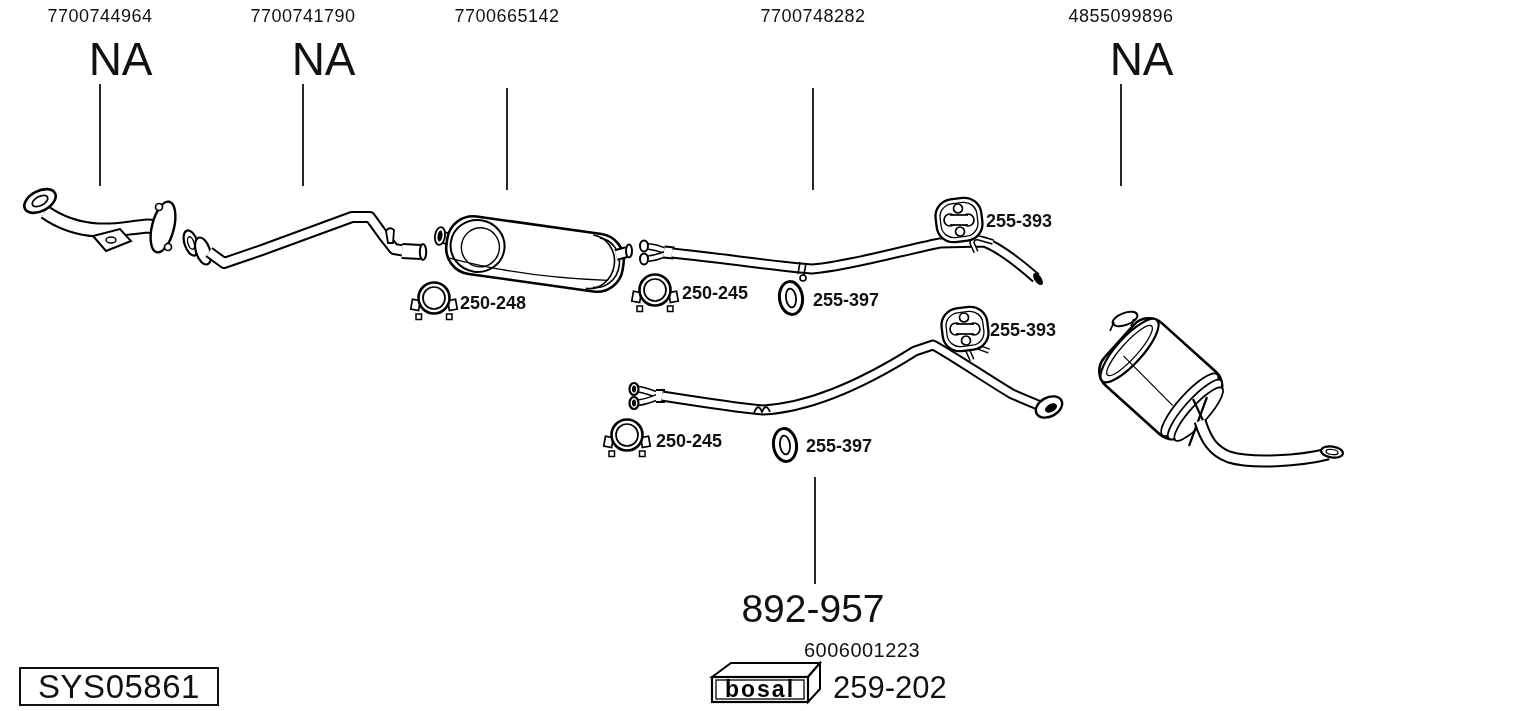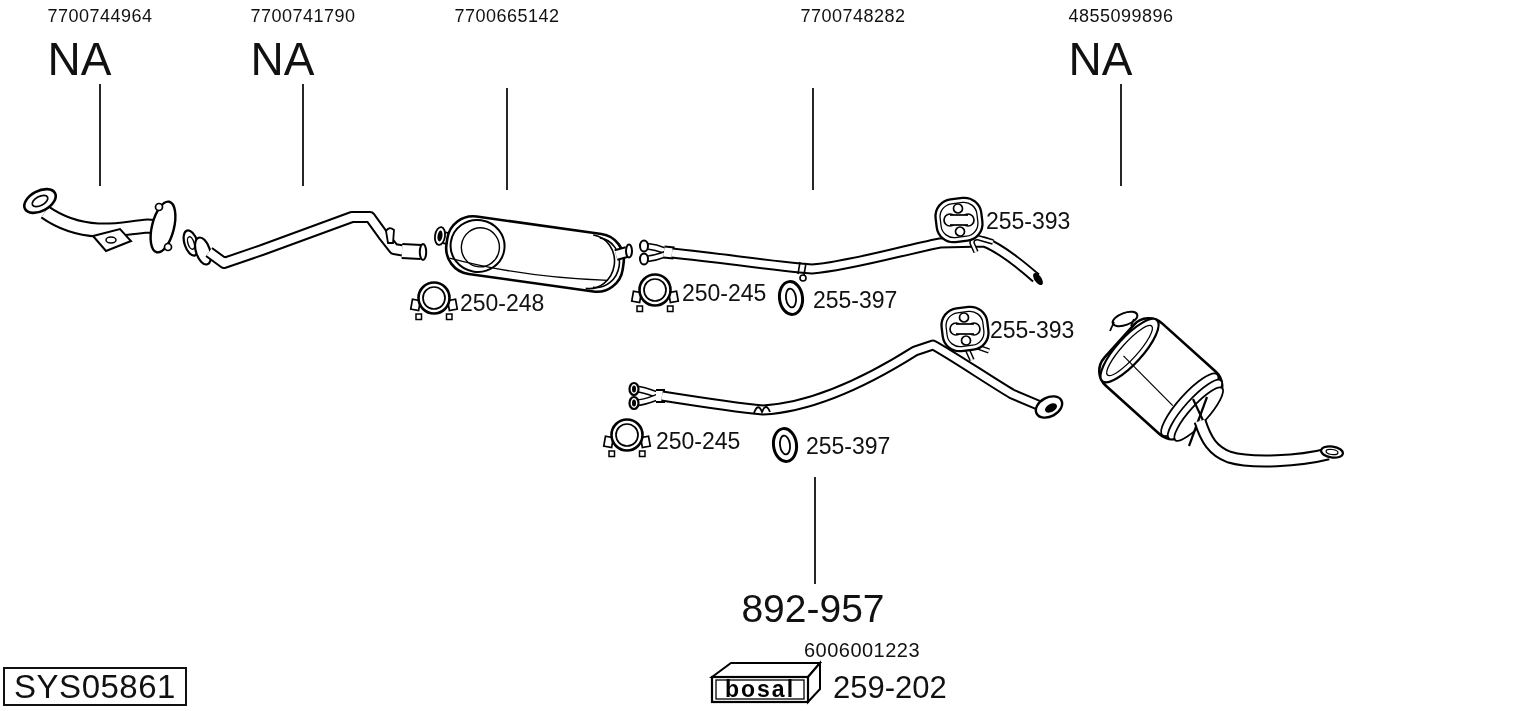--- a/index.html
+++ b/index.html
@@ -4,29 +4,29 @@
 <style>
   * { margin:0; padding:0; box-sizing:border-box; }
   html,body { background:#ffffff; }
   .canvas {
     position:relative; width:1530px; height:711px; background:#ffffff;
     font-family:"Liberation Sans", sans-serif; color:#111; overflow:hidden;
   }
   svg.art { position:absolute; left:0; top:0; }
   .pO { fill:none; stroke:#000; stroke-linecap:butt; stroke-linejoin:round; }
   .pI { fill:none; stroke:#fff; stroke-linecap:butt; stroke-linejoin:round; }
-  .col { position:absolute; top:6px; transform:translateX(-50%); text-align:left; white-space:nowrap; }
+  .col { position:absolute; top:6px; transform:translateX(-50%); text-align:right; white-space:nowrap; }
   .pn  { font-size:18px; line-height:1.15; letter-spacing:.5px; }
   .code{ font-size:46px; line-height:1; margin-top:9px; }
-  .ann { position:absolute; transform:translateY(-50%); font-size:23px; white-space:nowrap; }
+  .ann { position:absolute; transform:translateY(-50%); font-size:18px; white-space:nowrap;font-weight:bold; }
   .big { position:absolute; transform:translateX(-50%); font-size:39px; line-height:1; white-space:nowrap; }
   .ref { position:absolute; transform:translateX(-50%); font-size:20px; line-height:1; letter-spacing:.5px; white-space:nowrap;margin-left:47px; }
   .bcode { position:absolute; transform:translateY(-50%); font-size:31px; white-space:nowrap; }
   .sysbox {
-    position:absolute; left:3px; top:667px; width:184px; height:39px;
+    position:absolute; left:19px; top:667px; width:200px; height:39px;
     border:2px solid #111; display:flex; align-items:center; justify-content:center;
     font-size:33px; letter-spacing:.5px; background:#fff;
   }
   .bosal {
     position:absolute; left:712px; top:677px; width:96px; height:25px;
     display:flex; align-items:center; justify-content:center;
     font-weight:bold; font-size:23px; letter-spacing:2px; color:#000;
   }
 </style>
 </head>
@@ -192,21 +192,21 @@
     <div class="pn">7700744964</div>
     <div class="code">NA</div>
   </div>
   <div class="col" style="left:303px">
     <div class="pn">7700741790</div>
     <div class="code">NA</div>
   </div>
   <div class="col" style="left:507px">
     <div class="pn">7700665142</div>
   </div>
-  <div class="col" style="left:853px">
+  <div class="col" style="left:813px">
     <div class="pn">7700748282</div>
   </div>
   <div class="col" style="left:1121px">
     <div class="pn">4855099896</div>
     <div class="code">NA</div>
   </div>
 
   <div class="ann" style="left:460px; top:303px">250-248</div>
   <div class="ann" style="left:682px; top:293px">250-245</div>
   <div class="ann" style="left:813px; top:300px">255-397</div>

